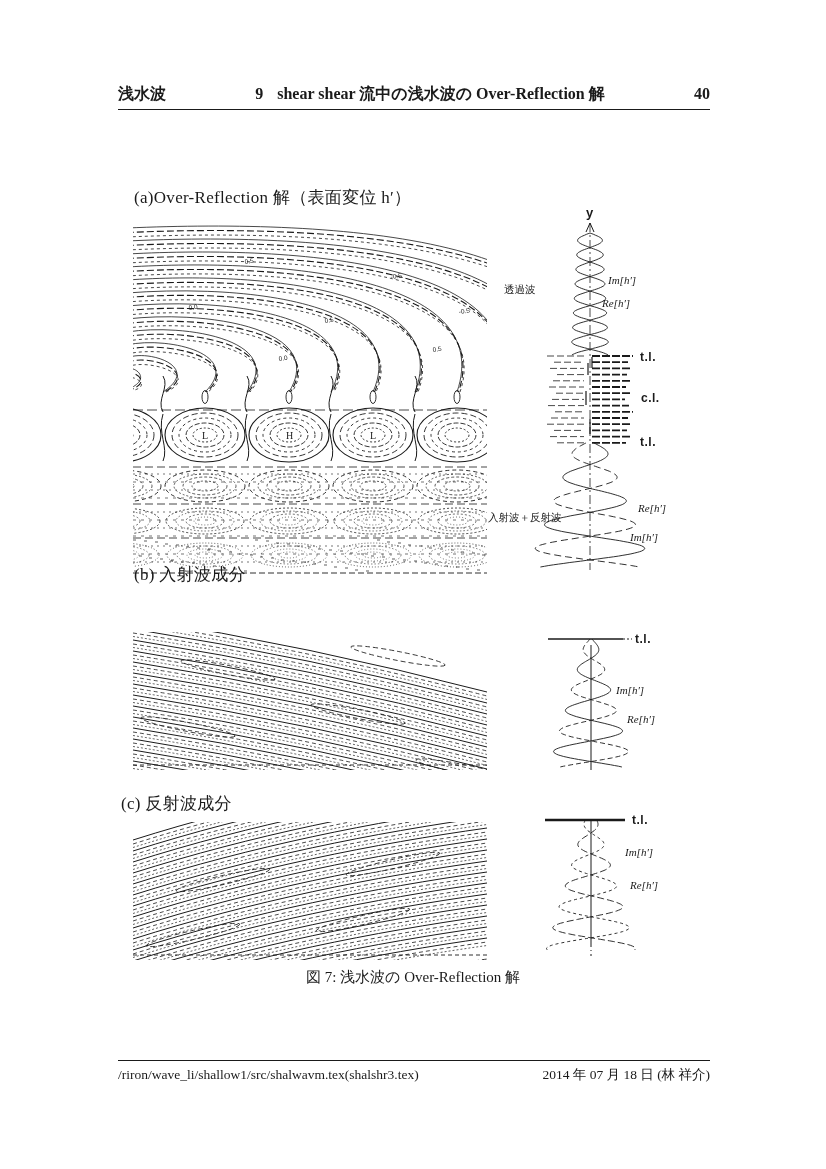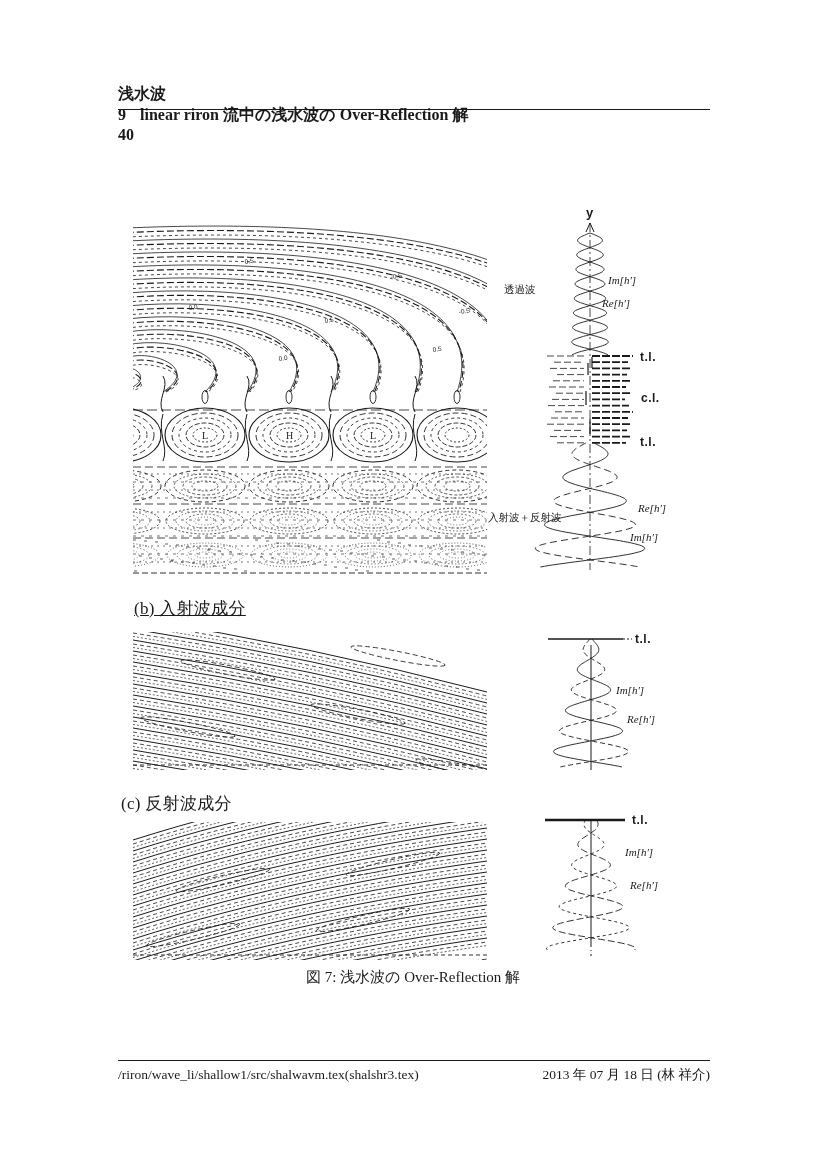--- a/index.html
+++ b/index.html
@@ -1,20 +1,20 @@
 <!DOCTYPE html>
 <html><head>
 <meta charset="utf-8">
 <style>
   html,body{margin:0;padding:0;background:#e8e8e8;}
   .page{position:relative;width:826px;height:1169px;background:#ffffff;margin:0 auto;overflow:hidden;
         font-family:"Liberation Serif",serif;color:#1a1a1a;}
   .abs{position:absolute;}
   .hdr-row{left:118px;right:116px;top:84px;display:flex;justify-content:space-between;align-items:baseline;
-           font:bold 16px "Liberation Serif",serif;flex-direction:column;}
+           font:bold 16px "Liberation Serif",serif;}
   .hdr-rule{left:118px;right:116px;top:109px;border-top:1.4px solid #1a1a1a;height:0;}
   .hdr-center{white-space:nowrap;}
   .hdr-center .sec{margin-right:14px;}
   .ptitle{font:17px "Liberation Serif",serif;letter-spacing:.3px;white-space:nowrap;}
   .caption{left:0;right:0;top:968px;text-align:center;font:15px "Liberation Serif",serif;}
   .ftr-rule{left:118px;right:116px;top:1060px;border-top:1px solid #1a1a1a;height:0;}
   .ftr-row{left:118px;right:116px;top:1066px;display:flex;justify-content:space-between;
            font:13.5px "Liberation Serif",serif;align-items:center;}
   svg{display:block;}
   .t-math{font:italic 11px "Liberation Serif",serif;fill:#1a1a1a;}
@@ -24,25 +24,26 @@
   .t-cell{font:10px "Liberation Serif",serif;fill:#1a1a1a;}
   .t-tiny{font:6.5px "Liberation Sans",sans-serif;fill:#1a1a1a;}
 </style>
 </head>
 <body>
 
 <div class="page">
 
   <div class="abs hdr-row">
     <span>浅水波</span>
-    <span class="hdr-center"><span class="sec">9</span><span>linear riron 流中の浅水波の Over-Reflection 解</span></span>
+    <span class="hdr-center"><span class="sec">9</span><span>shear shear 流中の浅水波の Over-Reflection 解</span></span>
     <span>40</span>
   </div>
   <div class="abs hdr-rule"></div>
 
+  <div class="abs ptitle" style="left:134px;top:186px;">(a)Over-Reflection 解（表面変位 h′）</div>
   <svg class="abs" style="left:133px;top:224px;" width="354" height="352" viewBox="0 0 354 352" id="svgA">
       <path d="M-6,4 C 202.5,-5 490,12 450,168" fill="none" stroke="#1a1a1a" stroke-width="0.8" stroke-dasharray="none"></path>
       <path d="M-6,8.5 C 202.5,-0.5 490,16.5 451.5,168" fill="none" stroke="#1a1a1a" stroke-width="1.1" stroke-dasharray="7 3"></path>
       <path d="M-6,13 C 202.5,4 490,21 453,168" fill="none" stroke="#1a1a1a" stroke-width="0.8" stroke-dasharray="3 3"></path>
       <path d="M-6,17 C 183.6,8 448,25 408,168" fill="none" stroke="#1a1a1a" stroke-width="0.8" stroke-dasharray="none"></path>
       <path d="M-6,21.5 C 183.6,12.5 448,29.5 409.5,168" fill="none" stroke="#1a1a1a" stroke-width="1.1" stroke-dasharray="7 3"></path>
       <path d="M-6,26 C 183.6,17 448,34 411,168" fill="none" stroke="#1a1a1a" stroke-width="0.8" stroke-dasharray="3 3"></path>
       <path d="M-6,30 C 164.70000000000002,21 406,38 366,168" fill="none" stroke="#1a1a1a" stroke-width="0.8" stroke-dasharray="none"></path>
       <path d="M-6,34.5 C 164.70000000000002,25.5 406,42.5 367.5,168" fill="none" stroke="#1a1a1a" stroke-width="1.1" stroke-dasharray="7 3"></path>
       <path d="M-6,39 C 164.70000000000002,30 406,47 369,168" fill="none" stroke="#1a1a1a" stroke-width="0.8" stroke-dasharray="3 3"></path>
@@ -315,21 +316,21 @@
       <text x="128" y="79" class="t-math">Im[h′]</text>
       <text x="122" y="102" class="t-math">Re[h′]</text>
       <text x="160" y="156" class="t-lvl">t.l.</text>
       <text x="161" y="197" class="t-lvl">c.l.</text>
       <text x="160" y="241" class="t-lvl">t.l.</text>
       <text x="8" y="316" class="t-jp">入射波＋反射波</text>
       <text x="158" y="307" class="t-math">Re[h′]</text>
       <text x="150" y="336" class="t-math">Im[h′]</text>
     </svg>
 
-  <div class="abs ptitle" style="left:134px;top:597px;text-decoration:underline;">(b) 入射波成分</div>
+  <div class="abs ptitle" style="left:134px;top:563px;">(b) 入射波成分</div>
   <svg class="abs" style="left:133px;top:632px;" width="354" height="138" viewBox="0 0 354 138" id="svgB">
       <path d="M0,-14 Q177,14 354,60" fill="none" stroke="#1a1a1a" stroke-width="1" stroke-dasharray="none"></path>
       <path d="M0,-10 Q177,18 354,64" fill="none" stroke="#1a1a1a" stroke-width="0.8" stroke-dasharray="4 3"></path>
       <path d="M0,-6.5 Q177,21.5 354,67.5" fill="none" stroke="#1a1a1a" stroke-width="0.7" stroke-dasharray="2 2"></path>
       <path d="M0,-3 Q177,25 354,71" fill="none" stroke="#1a1a1a" stroke-width="1" stroke-dasharray="none"></path>
       <path d="M0,1 Q177,29 354,75" fill="none" stroke="#1a1a1a" stroke-width="0.8" stroke-dasharray="4 3"></path>
       <path d="M0,4.5 Q177,32.5 354,78.5" fill="none" stroke="#1a1a1a" stroke-width="0.7" stroke-dasharray="2 2"></path>
       <path d="M0,8 Q177,36 354,82" fill="none" stroke="#1a1a1a" stroke-width="1" stroke-dasharray="none"></path>
       <path d="M0,12 Q177,40 354,86" fill="none" stroke="#1a1a1a" stroke-width="0.8" stroke-dasharray="4 3"></path>
       <path d="M0,15.5 Q177,43.5 354,89.5" fill="none" stroke="#1a1a1a" stroke-width="0.7" stroke-dasharray="2 2"></path>
@@ -464,16 +465,16 @@
       <path d="M65.4,27.0L65.0,27.8L64.6,28.5L64.3,29.3L64.1,30.1L64.0,30.8L64.0,31.6L64.1,32.4L64.3,33.1L64.6,33.9L65.1,34.6L65.6,35.4L66.3,36.2L67.1,36.9L67.9,37.7L68.9,38.5L70.0,39.2L71.1,40.0L72.2,40.8L73.4,41.5L74.6,42.3L75.8,43.1L77.0,43.8L78.2,44.6L79.3,45.4L80.4,46.1L81.3,46.9L82.1,47.6L82.9,48.4L83.4,49.2L83.8,49.9L84.1,50.7L84.2,51.5L84.1,52.2L83.8,53.0L83.3,53.8L82.7,54.5L81.8,55.3L80.8,56.1L79.6,56.8L78.3,57.6L76.8,58.4L75.2,59.1L73.5,59.9L71.7,60.6L69.8,61.4L67.9,62.2L66.0,62.9L64.1,63.7L62.3,64.5L60.5,65.2L58.8,66.0L57.2,66.8L55.8,67.5L54.6,68.3L53.5,69.1L52.7,69.8L52.1,70.6L51.7,71.4L51.6,72.1L51.7,72.9L52.1,73.6L52.8,74.4L53.7,75.2L54.9,75.9L56.3,76.7L58.0,77.5L59.9,78.2L61.9,79.0L64.2,79.8L66.5,80.5L69.0,81.3L71.6,82.1L74.2,82.8L76.8,83.6L79.4,84.4L81.9,85.1L84.3,85.9L86.6,86.6L88.7,87.4L90.7,88.2L92.4,88.9L93.8,89.7L95.0,90.5L95.9,91.2L96.5,92.0L96.7,92.8L96.6,93.5L96.1,94.3L95.3,95.1L94.2,95.8L92.7,96.6L90.9,97.4L88.8,98.1L86.5,98.9L83.9,99.6L81.1,100.4L78.1,101.2L74.9,101.9L71.7,102.7L68.4,103.5L65.0,104.2L61.7,105.0L58.5,105.8L55.4,106.5L52.5,107.3L49.7,108.1L47.2,108.8L45.0,109.6L43.1,110.4L41.5,111.1L40.3,111.9L39.5,112.6L39.1,113.4L39.1,114.2L39.5,114.9L40.4,115.7L41.7,116.5L43.4,117.2L45.5,118.0L47.9,118.8L50.7,119.5L53.8,120.3L57.2,121.1L60.8,121.8L64.6,122.6L68.5,123.4L72.5,124.1L76.6,124.9L80.6,125.6L84.5,126.4L88.3,127.2L92.0,127.9L95.4,128.7L98.5,129.5L101.3,130.2L103.7,131.0L105.7,131.8L107.3,132.5L108.4,133.3L109.1,134.1L109.2,134.8L108.9,135.6L108.0,136.4L106.6,137.1L104.8,137.9L102.5,138.6L99.7,139.4L96.5,140.2L92.9,140.9L89.1,141.7L84.9,142.5L80.5,143.2L75.9,144.0L71.2,144.8L66.5,145.5L61.7,146.3L57.0,147.1L52.5,147.8L48.2,148.6L44.1,149.4L40.3,150.1L36.9,150.9L33.9,151.6L31.3,152.4L29.3,153.2L27.8,153.9L26.9,154.7L26.5,155.5L26.7,156.2L27.5,157.0" fill="none" stroke="#1a1a1a" stroke-width="0.9" stroke-dasharray="3 3"></path>
       <text x="105" y="63" class="t-math">Im[h′]</text>
       <text x="110" y="96" class="t-math">Re[h′]</text>
     </svg>
 
   <div class="abs caption">図 7: 浅水波の Over-Reflection 解</div>
 
   <div class="abs ftr-rule"></div>
   <div class="abs ftr-row">
     <span>/riron/wave_li/shallow1/src/shalwavm.tex(shalshr3.tex)</span>
-    <span>2013 年 07 月 18 日 (林 祥介)</span>
+    <span>2014 年 07 月 18 日 (林 祥介)</span>
   </div>
 
 </div>
 
 </body></html>

